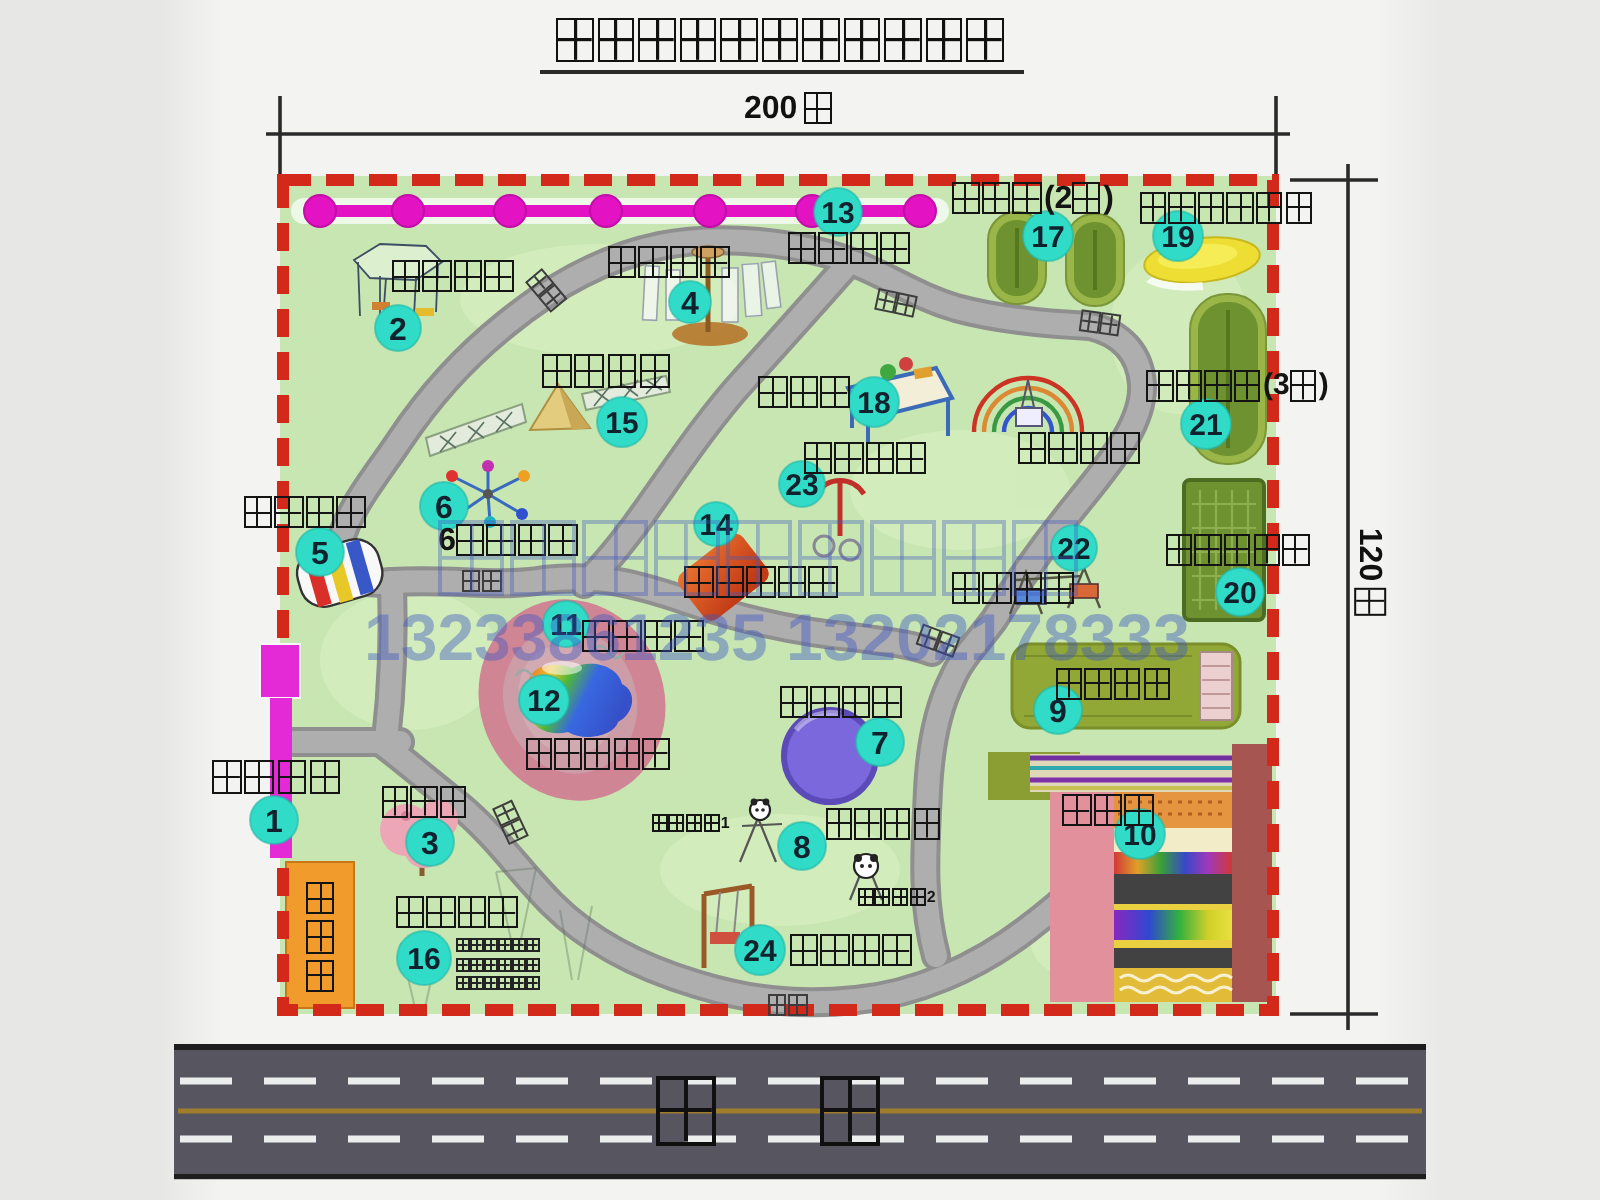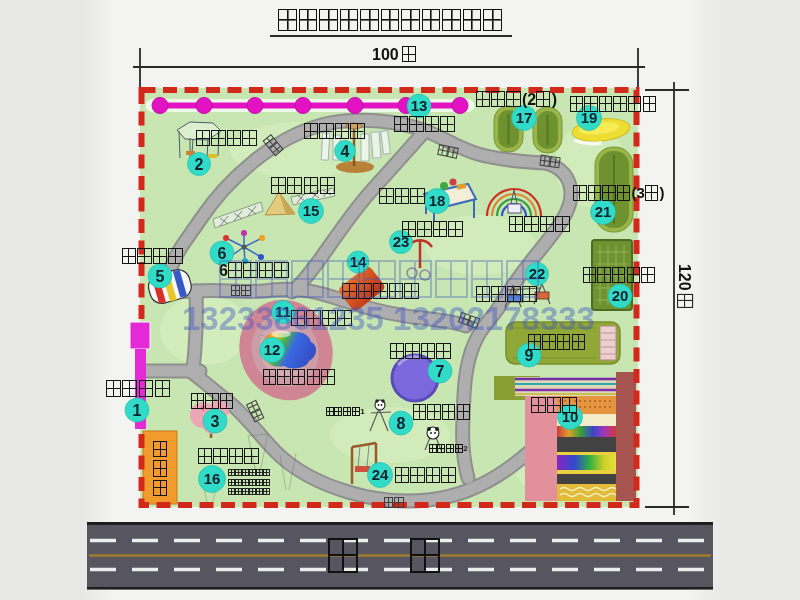--- a/index.html
+++ b/index.html
@@ -404,21 +404,21 @@
 <text x="537" y="279.4" font-family="Liberation Sans,sans-serif" font-size="15" font-weight="bold" fill="#10222e" text-anchor="middle">22</text>
 <circle cx="401" cy="242" r="11.5" fill="#30dcc8"></circle>
 <circle cx="401" cy="242" r="11.5" fill="none" stroke="#20b8a8" stroke-width="1" opacity="0.6"></circle>
 <text x="401" y="247.4" font-family="Liberation Sans,sans-serif" font-size="15" font-weight="bold" fill="#10222e" text-anchor="middle">23</text>
 <circle cx="380" cy="475" r="12.5" fill="#30dcc8"></circle>
 <circle cx="380" cy="475" r="12.5" fill="none" stroke="#20b8a8" stroke-width="1" opacity="0.6"></circle>
 <text x="380" y="480.4" font-family="Liberation Sans,sans-serif" font-size="15" font-weight="bold" fill="#10222e" text-anchor="middle">24</text>
 </svg>
 <div class="lb" style="left:278.3px;top:9.0px;color:#111;"><i class="b22"></i><i class="b22"></i><i class="b22"></i><i class="b22"></i><i class="b22"></i><i class="b22"></i><i class="b22"></i><i class="b22"></i><i class="b22"></i><i class="b22"></i><i class="b22"></i></div>
 <div style="position:absolute;left:270px;top:34.5px;width:242px;height:2.2px;background:#2a2a2a"></div>
-<div class="lb" style="left:372px;top:46px;color:#111"><u class="t16">100</u><i class="b16" style="margin-left:3px"></i></div>
+<div class="lb" style="left:372px;top:46px;color:#111"><u class="t16">200</u><i class="b16" style="margin-left:3px"></i></div>
 <div class="lb" style="left:662px;top:278px;color:#111;transform:rotate(90deg)"><u class="t16">120</u><i class="b16" style="margin-left:3px"></i></div>
 <div class="lb" style="left:328px;top:538px;color:#101010"><i class="b34"></i></div>
 <div class="lb" style="left:410px;top:538px;color:#101010"><i class="b34"></i></div>
 <div class="lb" style="left:195.9px;top:130.0px;color:#141414;"><i class="b16"></i><i class="b16"></i><i class="b16"></i><i class="b16"></i></div>
 <div class="lb" style="left:303.9px;top:123.0px;color:#141414;"><i class="b16"></i><i class="b16"></i><i class="b16"></i><i class="b16"></i></div>
 <div class="lb" style="left:393.9px;top:116.0px;color:#141414;"><i class="b16"></i><i class="b16"></i><i class="b16"></i><i class="b16"></i></div>
 <div class="lb" style="left:475.5px;top:91.0px;color:#141414;"><i class="b16"></i><i class="b16"></i><i class="b16"></i><u class="t16">(</u><u class="t16">2</u><i class="b16"></i><u class="t16">)</u></div>
 <div class="lb" style="left:569.7px;top:96.0px;color:#141414;"><i class="b15"></i><i class="b15"></i><i class="b15"></i><i class="b15"></i><i class="b15"></i><i class="b15"></i></div>
 <div class="lb" style="left:271.0px;top:177.0px;color:#141414;"><i class="b17"></i><i class="b17"></i><i class="b17"></i><i class="b17"></i></div>
 <div class="lb" style="left:379.4px;top:188.0px;color:#141414;"><i class="b16"></i><i class="b16"></i><i class="b16"></i></div>

